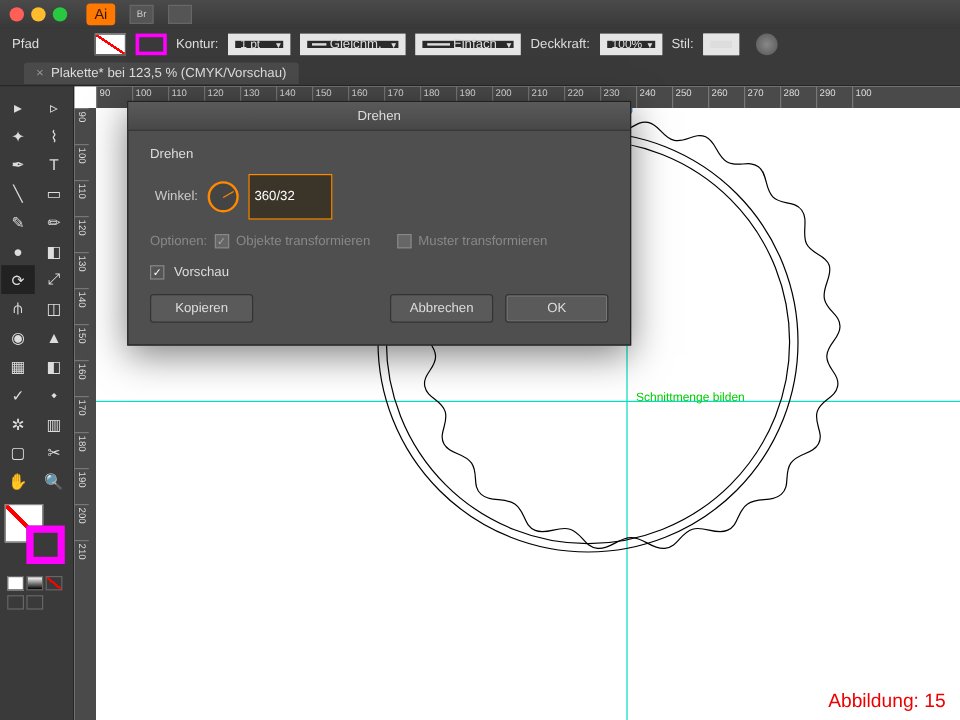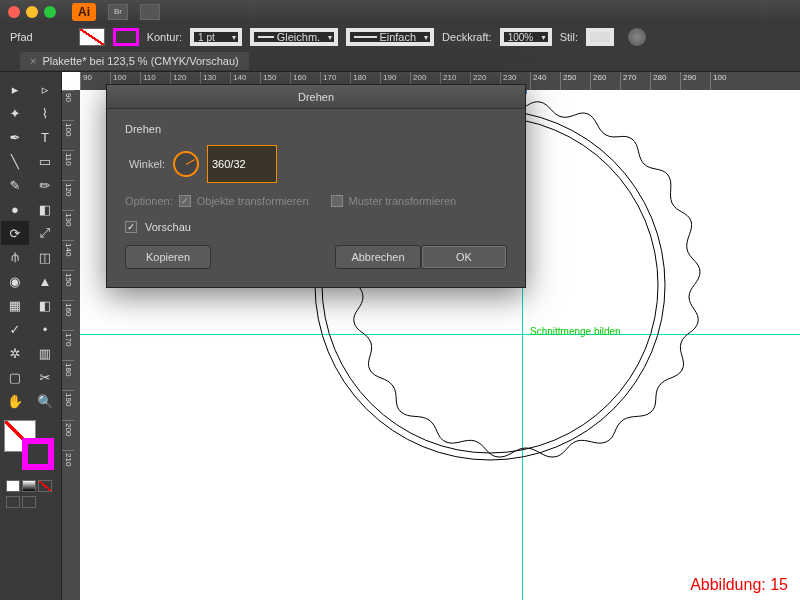--- a/index.html
+++ b/index.html
@@ -1,28 +1,28 @@
 <!DOCTYPE html>
 <html><head>
 <meta charset="utf-8">
 <style>
 *{box-sizing:border-box;margin:0;padding:0;font-family:"Lucida Grande",Arial,sans-serif;font-size:11px}
 body{background:#3a3a3a;width:800px;height:600px;overflow:hidden;position:relative}
 .titlebar{height:24px;background:linear-gradient(#4a4a4a,#383838);display:flex;align-items:center;padding:0 8px;gap:6px}
 .tlight{width:12px;height:12px;border-radius:50%}
 .red{background:#ff5f57}.yellow{background:#ffbd2e}.green{background:#28c840}
-.ai-badge{width:24px;height:18px;background:#ff7800;color:#3a1800;font-weight:bold;display:flex;align-items:center;justify-content:center;border-radius:3px;margin-left:10px;font-size:12px}
+.ai-badge{width:24px;height:18px;background:#ff7800;color:#3a1800;font-weight:normal;display:flex;align-items:center;justify-content:center;border-radius:3px;margin-left:10px;font-size:12px}
 .tb-btn{width:20px;height:16px;background:#555;border:1px solid #666;margin-left:6px}
 .menubar{height:26px;background:#3a3a3a;display:flex;align-items:center;padding:0 10px;gap:8px;color:#ccc}
 .mlabel{color:#ddd}
 .swatch{width:26px;height:18px;border:1px solid #666;display:inline-block}
 .swatch.stroke{background:#fff;position:relative}
 .swatch.stroke::after{content:"";position:absolute;left:0;top:0;right:0;bottom:0;background:linear-gradient(to top right,transparent 46%,#f00 46%,#f00 54%,transparent 54%)}
 .swatch.fill{background:#fff;border:3px solid #f0f}
-.sel{height:18px;background:#2a2a2a;border:4px solid #e5e5e5;color:#ddd;padding:0 14px 0 4px;display:inline-flex;align-items:center;position:relative;font-size:10px}
+.sel{height:18px;background:#2a2a2a;border:6px solid #e5e5e5;color:#ddd;padding:0 14px 0 4px;display:inline-flex;align-items:center;position:relative;font-size:10px}
 .sel::after{content:"▾";position:absolute;right:2px;font-size:8px}
 .doc-tab{height:22px;background:#3a3a3a;border-bottom:1px solid #222;display:flex;align-items:center;padding-left:20px}
 .tab{background:#4a4a4a;color:#ddd;padding:3px 10px;border-radius:3px 3px 0 0;font-size:10px}
 .tab .x{margin-right:6px;color:#999}
 .workspace{position:absolute;top:72px;left:0;right:0;bottom:0;display:flex}
 .toolbox{width:62px;background:#3a3a3a;border-right:1px solid #222;display:flex;flex-direction:column;padding-top:4px}
 .trow{display:flex;height:24px}
 .tool{width:28px;height:24px;display:flex;align-items:center;justify-content:center;color:#ddd;font-size:13px;margin:1px}
 .tool.active{background:#222}
 .fillstroke{position:relative;width:50px;height:50px;margin:8px 4px}
@@ -46,21 +46,21 @@
 .dlg-title{height:24px;background:linear-gradient(#5a5a5a,#484848);display:flex;align-items:center;justify-content:center;color:#ddd;border-bottom:1px solid #333}
 .dlg-body{padding:14px 18px 18px}
 .group-lbl{color:#ddd;margin-bottom:10px}
 .row{display:flex;align-items:center;gap:8px;margin-bottom:12px}
 .angle-dial{width:26px;height:26px;border:2px solid #ff8a00;border-radius:50%;position:relative;background:#444}
 .angle-dial::after{content:"";position:absolute;left:50%;top:50%;width:10px;height:1px;background:#ff8a00;transform-origin:left;transform:rotate(-30deg)}
 .inp{background:#3a3528;border:1px solid #ff8a00;color:#fff;padding:18px 4px;width:70px;height:20px;font-size:11px}
 .chk{width:12px;height:12px;background:#666;border:1px solid #888;display:inline-flex;align-items:center;justify-content:center;color:#aaa;font-size:9px}
 .chk.on::after{content:"✓"}
 .opt-row{color:#888;display:flex;align-items:center;gap:6px;margin-bottom:14px;font-size:10px}
-.btns{display:flex;margin-top:12px}
+.btns{display:flex;gap:10px;margin-top:12px}
 .btn{background:#5a5a5a;border:1px solid #333;color:#ddd;padding:5px 0;width:86px;text-align:center;border-radius:3px;cursor:pointer}
 .btn.primary{box-shadow:inset 0 0 0 1px #777}
 .spacer{flex:1}
 .line-prev{display:inline-block;width:40px;height:2px;background:#ddd;vertical-align:middle}
 .anchor-pt{position:absolute;width:10px;height:10px;border:2px solid #3a7fd5;background:#fff;border-radius:2px}
 </style>
 </head>
 <body>
 
 <div class="titlebar">

